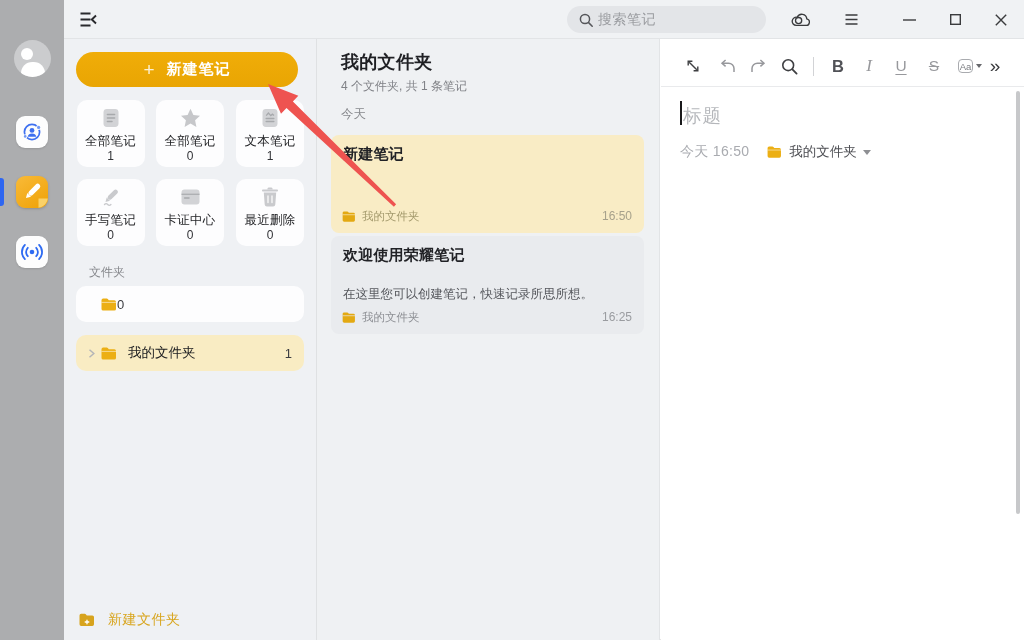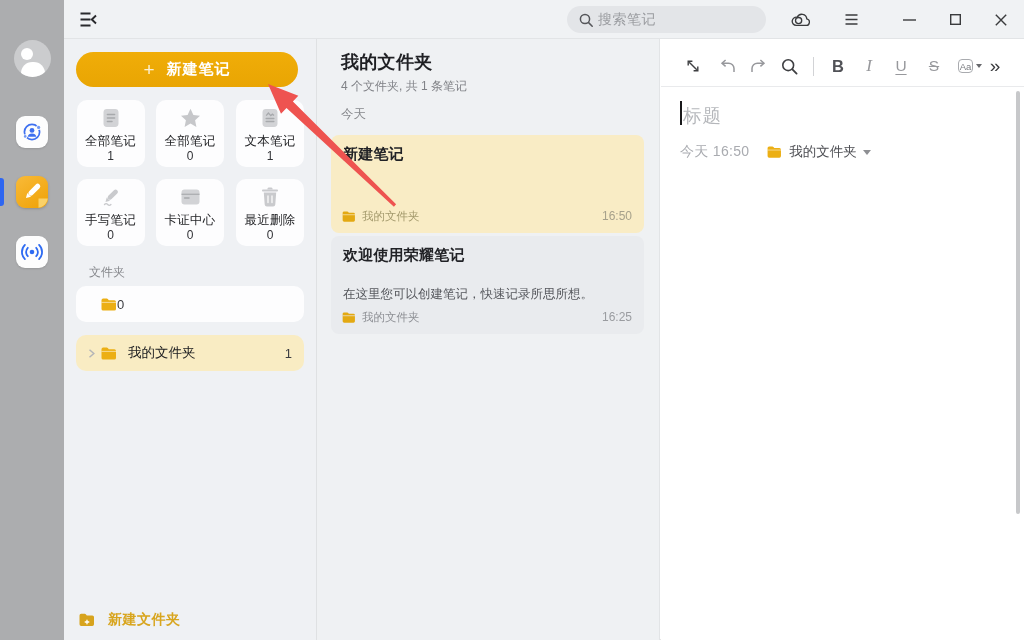--- a/index.html
+++ b/index.html
@@ -42,21 +42,21 @@
   .tile .t-count { position:absolute; top:49px; width:100%; font-size:12px; color:#323337; }
   .c0{left:0} .c1{left:79.5px} .c2{left:159.5px} .r0{top:0} .r1{top:79px}
   .folders-label { position:absolute; left:25px; top:225px; font-size:12px; color:#85878b; }
   .folder-row { position:absolute; left:12px; width:228px; height:36px; border-radius:10px; background:#fdfdfe;
                 display:flex; align-items:center; }
   .folder-row.selected { background:#f9ecc3; }
   .folder-row .chev { width:9px; height:9px; margin-left:11px; margin-right:-20px; flex:0 0 auto; }
   .folder-row .f-icon { margin-left:25px; flex:0 0 auto; display:flex; }
   .folder-row .f-name { margin-left:11px; font-size:13.5px; color:#1b1c1f; flex:1; }
   .folder-row .f-count { margin-right:12px; font-size:13px; color:#3c3d41; }
-  .new-folder { position:absolute; left:15px; top:572px; display:flex; align-items:center;font-weight:bold; }
+  .new-folder { position:absolute; left:15px; top:572px; display:flex; align-items:center; }
   .new-folder .nf-label { margin-left:13px; font-size:14px; color:#d8a51e; letter-spacing:.5px; }
 
   
   .noteslist { position:absolute; left:317px; top:39px; width:343px; height:601px; background:#eff1f3; border-right:1px solid #e2e4e6; }
   .nl-title { position:absolute; left:24px; top:11px; font-size:18px; font-weight:700; color:#1f2024; letter-spacing:.3px; }
   .nl-sub { position:absolute; left:24px; top:39px; font-size:12px; color:#808287; }
   .nl-group { position:absolute; left:24px; top:67px; font-size:12.5px; color:#86888c; }
   .note-card { position:absolute; left:14px; width:313px; height:98px; border-radius:8px; background:#e9ebee; }
   .note-card.selected { background:#f9ecc5; }
   .note-card .n-title { position:absolute; left:12px; top:10px; font-size:15px; font-weight:700; color:#212226; letter-spacing:.2px; }

